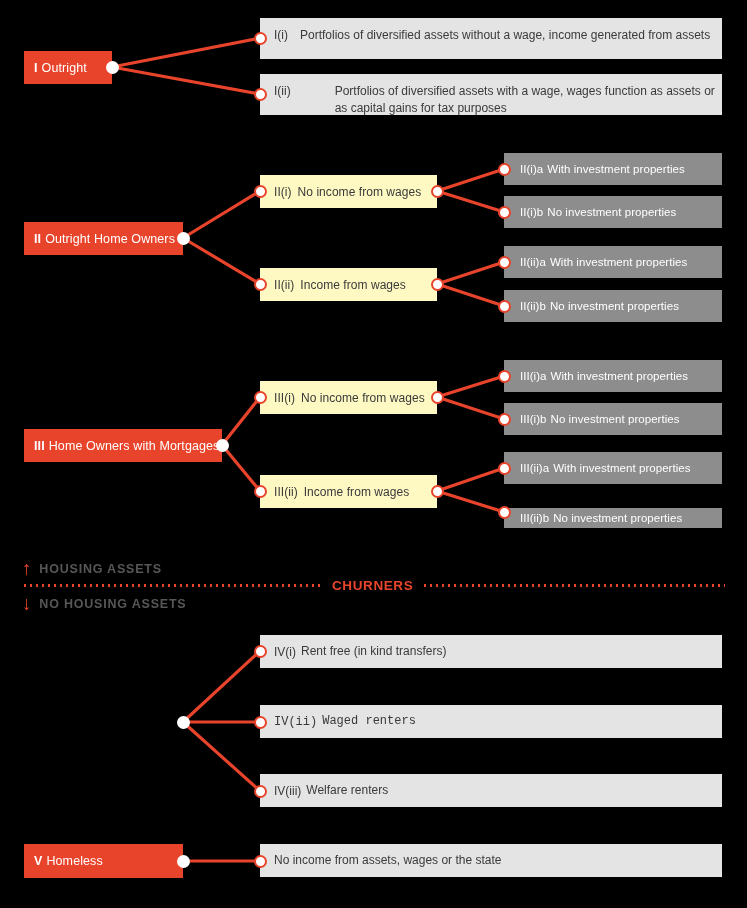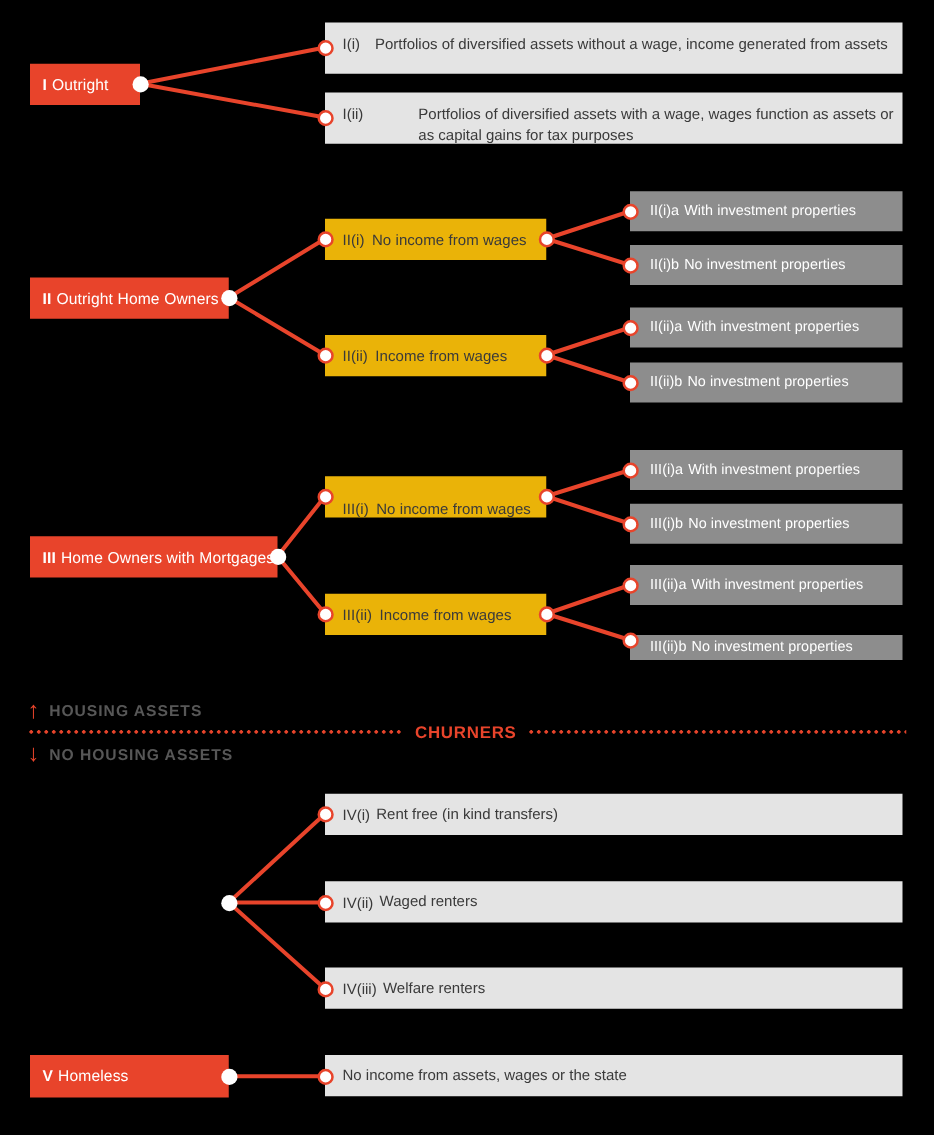--- a/index.html
+++ b/index.html
@@ -38,21 +38,21 @@
     color: #ffffff;
     font-size: 12.5px;
     padding-left: 10px;
     letter-spacing: 0.1px;
   }
   .box-root .roman {
     font-weight: bold;
     margin-right: 4px;
   }
   .box-mid {
-    background: #eab308;
+    background: #fef9c3;
     color: #3a3a3a;
     font-size: 12px;
     padding-left: 14px;
     letter-spacing: 0.05px;
   }
   .box-mid .roman {
     margin-right: 6px;
   }
   .box-leaf-grey {
     background: #8d8d8d;
@@ -232,21 +232,21 @@
     <span>No investment properties</span>
   </div>
   <div class="node node-ring" style="left:504px; top:306px;"></div>
 
   <div class="box box-root" style="left:24px; top:429px; width:198px; height:33px;">
     <span class="roman">III</span>
     <span>Home Owners with Mortgages</span>
   </div>
   <div class="node node-plain" style="left:222px; top:445px;"></div>
 
-  <div class="box box-mid" style="left:260px; top:381px; width:177px; height:33px;align-items:flex-end;">
+  <div class="box box-mid" style="left:260px; top:381px; width:177px; height:33px;">
     <span class="roman">III(i)</span>
     <span>No income from wages</span>
   </div>
   <div class="node node-ring" style="left:260px; top:397px;"></div>
   <div class="node node-ring" style="left:437px; top:397px;"></div>
 
   <div class="box box-leaf-grey" style="left:504px; top:360px; width:218px; height:32px;">
     <span class="roman">III(i)a</span>
     <span>With investment properties</span>
   </div>
@@ -294,21 +294,21 @@
   </div>
 
   <div class="node node-plain" style="left:183px; top:722px;"></div>
 
   <div class="box box-wide" style="left:260px; top:635px; width:462px; height:33px;">
     <span class="roman" style="margin-right:5px; align-self:center; padding-top:0;">IV(i)</span>
     <span class="desc">Rent free (in kind transfers)</span>
   </div>
   <div class="node node-ring" style="left:260px; top:651px;"></div>
 
-  <div class="box box-wide" style="left:260px; top:705px; width:462px; height:33px;">
+  <div class="box box-wide" style="left:260px; top:705px; width:462px; height:33px;font-family:Liberation Mono, monospace;">
     <span class="roman" style="margin-right:5px; align-self:center; padding-top:0;">IV(ii)</span>
     <span class="desc">Waged renters</span>
   </div>
   <div class="node node-ring" style="left:260px; top:722px;"></div>
 
   <div class="box box-wide" style="left:260px; top:774px; width:462px; height:33px;">
     <span class="roman" style="margin-right:5px; align-self:center; padding-top:0;">IV(iii)</span>
     <span class="desc">Welfare renters</span>
   </div>
   <div class="node node-ring" style="left:260px; top:791px;"></div>

